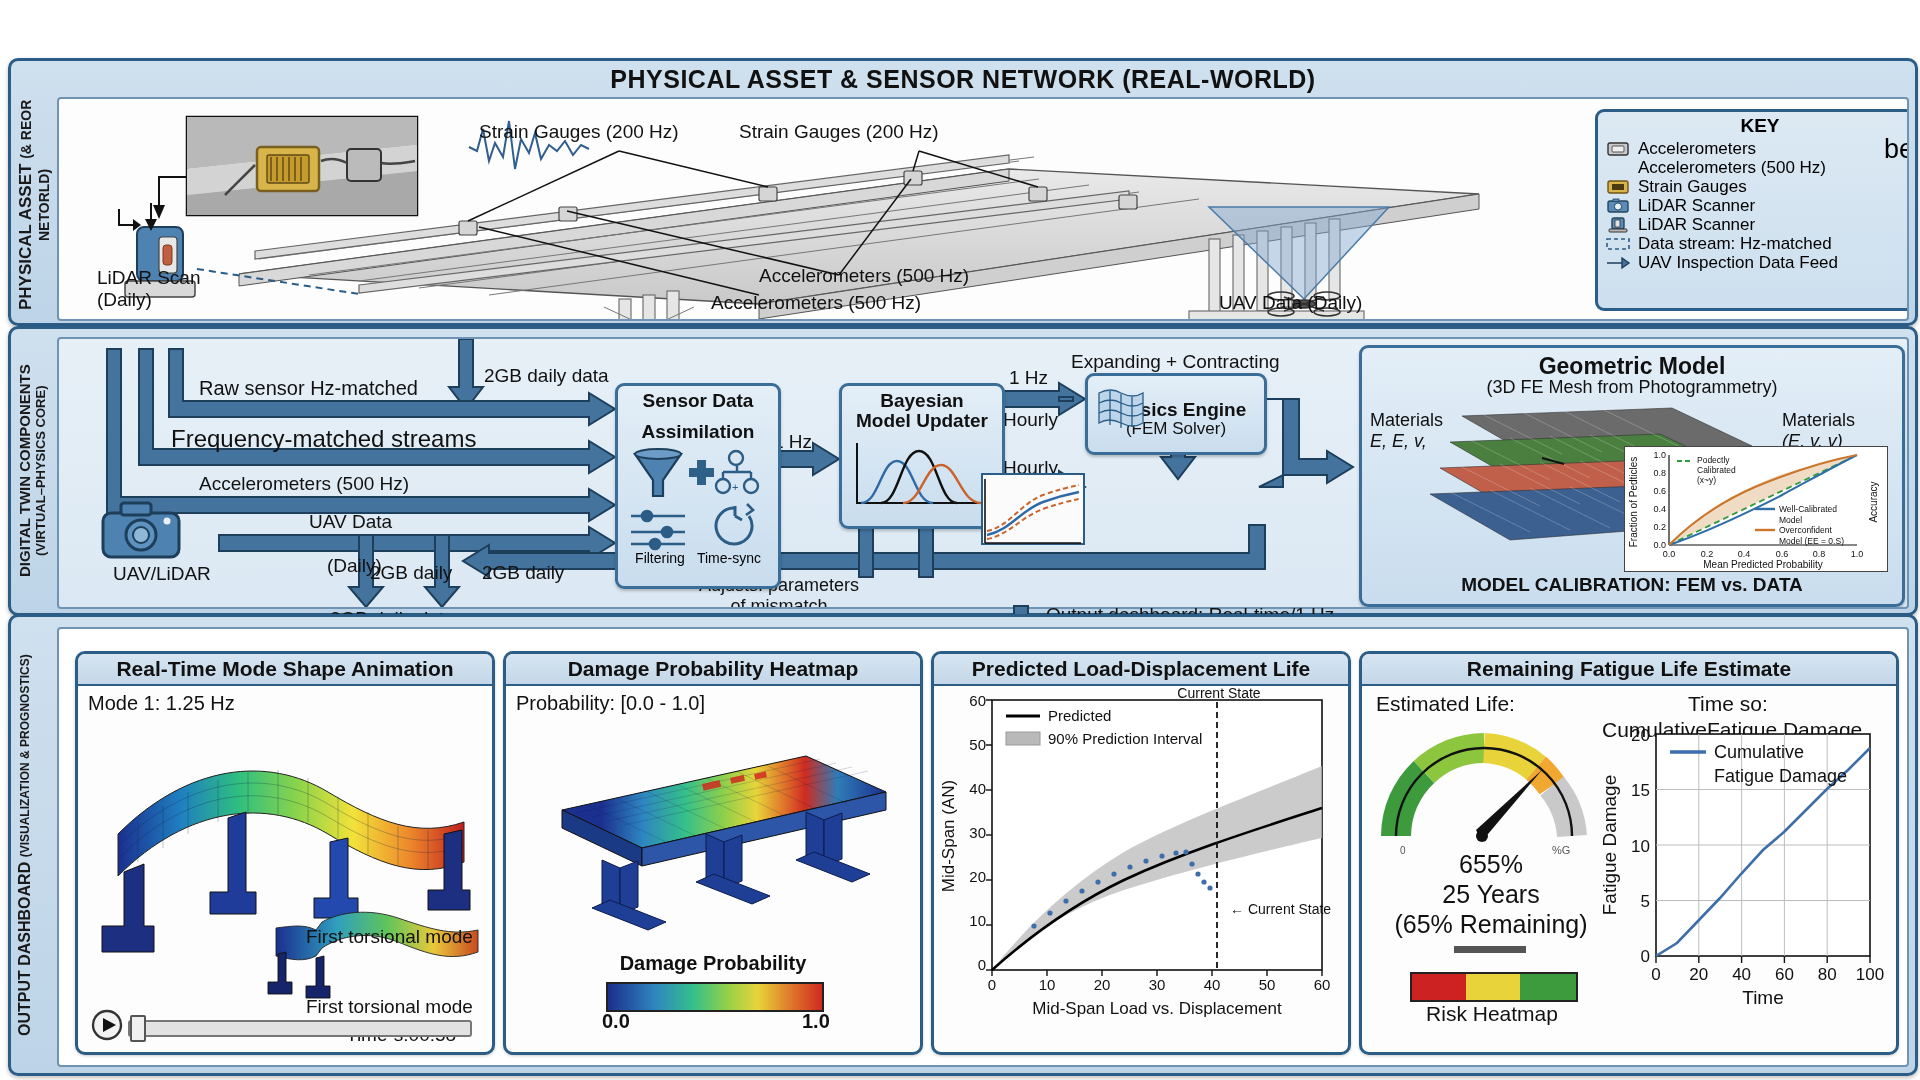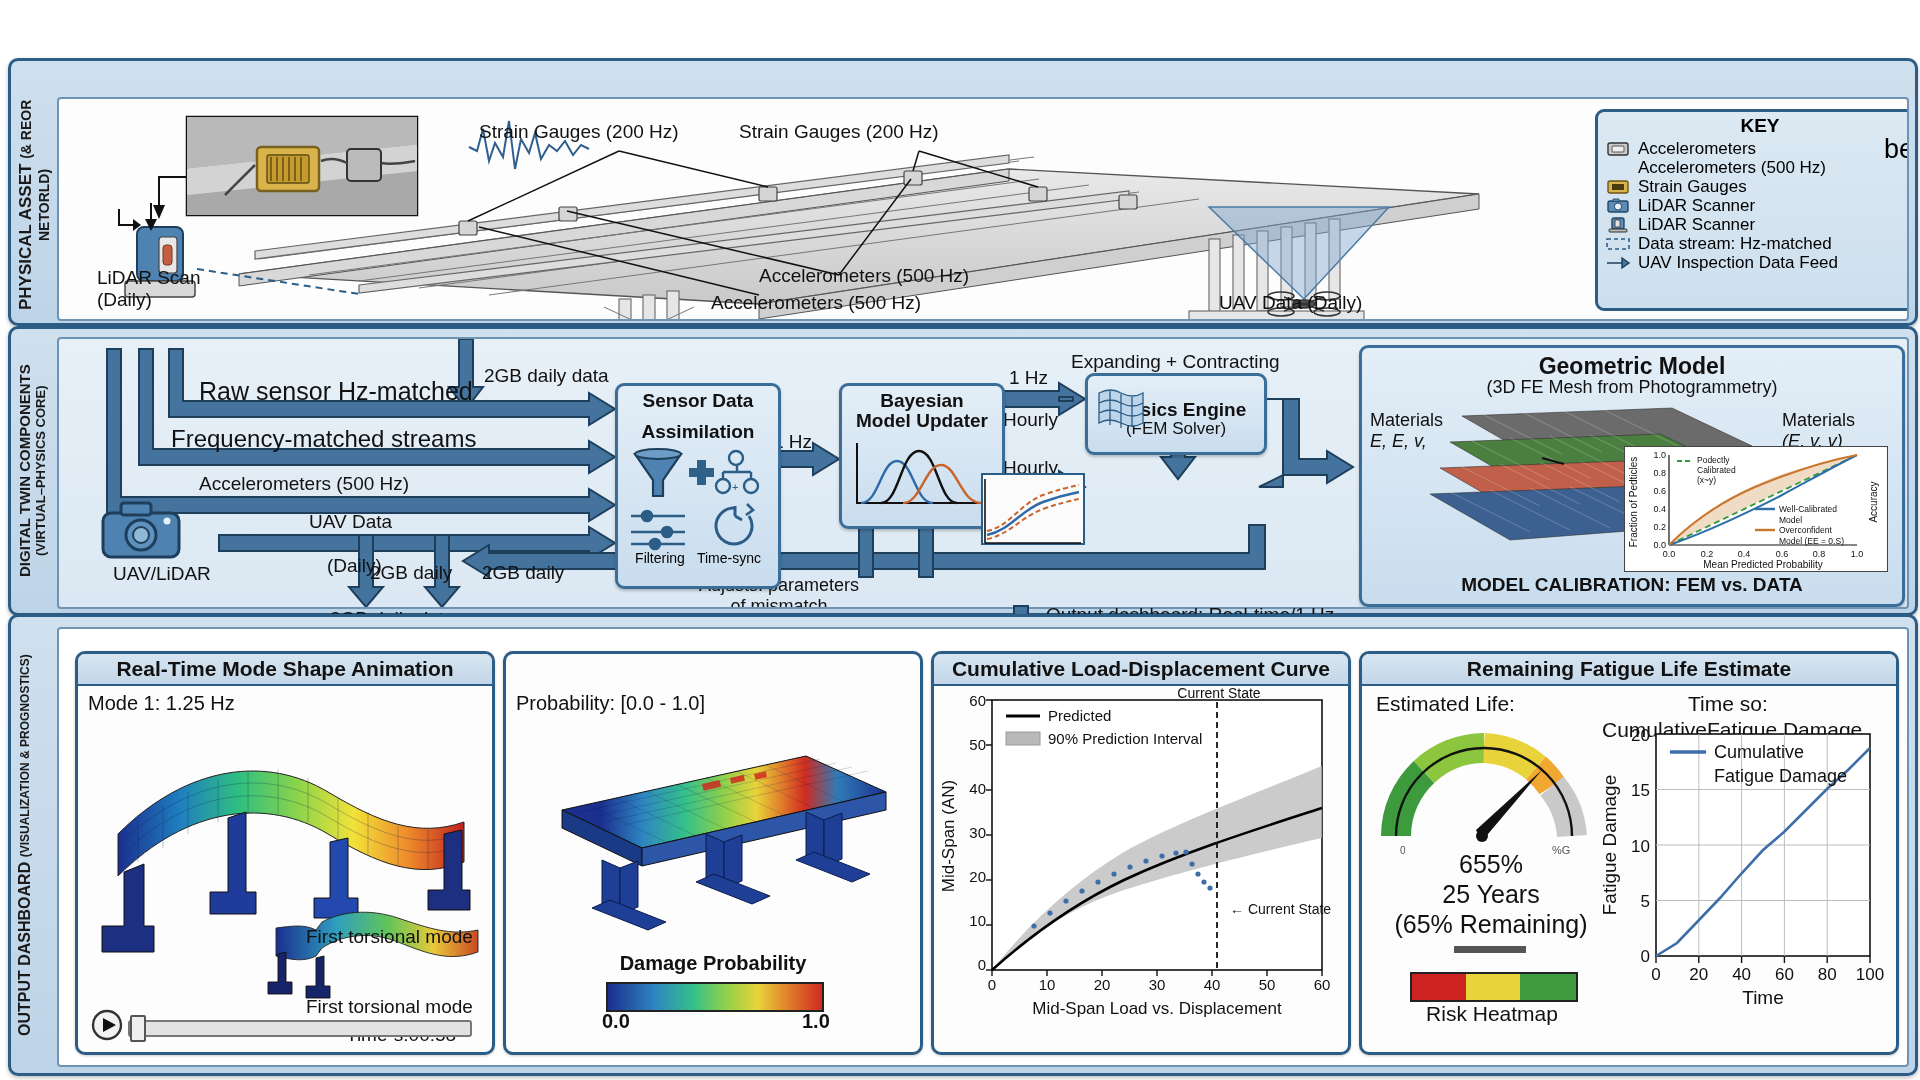--- a/index.html
+++ b/index.html
@@ -44,20 +44,21 @@
   .keyrow .gl{width:26px;height:19px;flex:0 0 26px;display:flex;align-items:center;justify-content:center;}
 
   .axtick{font-size:9px;fill:#111;}
   .axlab{font-size:10px;fill:#111;}
 </style>
 </head>
 <body>
 <div id="root">
 
 <div class="band" style="left:8px;top:58px;width:1904px;height:262px;">
+  <div class="band-title">PHYSICAL ASSET &amp; SENSOR NETWORK (REAL-WORLD)</div>
 
   <div class="sidelabel" style="left:6px;top:36px;width:36px;height:216px;font-size:17px;line-height:1.05;">
     <span>PHYSICAL ASSET</span>
     <span style="font-size:14px">(&amp; REOR NETORLD)</span>
   </div>
 
   <div class="band-body" style="left:46px;top:36px;width:1848px;height:220px;">
 
     <svg width="1848" height="220" viewBox="0 0 1848 220">
       <defs>
@@ -295,21 +296,21 @@
         <polygon points="376,196 390,196 390,248 400,248 383,268 366,248 376,248"></polygon>
       </g>
 
       <g fill="#2b5d86" stroke="none">
         <polygon points="1028,56 1042,48 1042,64"></polygon>
         <polygon points="1158,56 1144,48 1144,64"></polygon>
       </g>
     </svg>
 
     <div class="lbl" style="left:425px;top:26px;font-size:19px;">2GB daily data</div>
-    <div class="lbl" style="left:140px;top:38px;font-size:25px;">Raw sensor Hz-matched</div>
+    <div class="lbl" style="left:140px;top:38px;font-size:20px;">Raw sensor Hz-matched</div>
     <div class="lbl" style="left:112px;top:86px;font-size:24px;">Frequency-matched streams</div>
     <div class="lbl" style="left:140px;top:134px;font-size:19px;">Accelerometers (500 Hz)</div>
     <div class="lbl" style="left:250px;top:172px;font-size:19px;">UAV Data</div>
     <div class="lbl" style="left:268px;top:216px;font-size:19px;">(Daily)</div>
     <div class="lbl" style="left:54px;top:224px;font-size:19px;">UAV/LiDAR</div>
     <div class="lbl" style="left:714px;top:92px;font-size:19px;">1 Hz</div>
     <div class="lbl" style="left:950px;top:28px;font-size:19px;">1 Hz</div>
     <div class="lbl" style="left:944px;top:70px;font-size:19px;">Hourly</div>
     <div class="lbl" style="left:944px;top:118px;font-size:19px;">Hourly</div>
     <div class="lbl" style="left:1012px;top:12px;font-size:19px;">Expanding + Contracting</div>
@@ -561,20 +562,21 @@
 
       <svg width="30" height="30" style="position:absolute;left:14px;top:356px;">
         <circle cx="15" cy="15" r="14" fill="#f2f2f2" stroke="#333" stroke-width="2.4"></circle>
         <polygon points="11,8 24,15 11,22" fill="#111"></polygon>
       </svg>
       <div style="position:absolute;left:50px;top:366px;width:340px;height:13px;background:#e2e2e2;border:2px solid #777;border-radius:3px;"></div>
       <div style="position:absolute;left:52px;top:361px;width:12px;height:23px;background:#efefef;border:2px solid #555;border-radius:2px;"></div>
     </div>
 
     <div class="panel" style="left:444px;top:22px;width:414px;height:398px;">
+      <div class="panel-hd">Damage Probability Heatmap</div>
       <div class="lbl" style="left:10px;top:38px;font-size:20px;">Probability: [0.0 - 1.0]</div>
 
       <svg width="414" height="220" style="position:absolute;left:0;top:64px;">
         <defs>
           <linearGradient id="hmdeck" x1="0" y1="0" x2="1" y2="0">
             <stop offset="0%" stop-color="#1b2f8f"></stop>
                 <stop offset="12%" stop-color="#1b2f8f"></stop>
             <stop offset="25%" stop-color="#2e86c0"></stop>
                 <stop offset="38%" stop-color="#35c08a"></stop>
             <stop offset="50%" stop-color="#8fd04a"></stop>
@@ -616,21 +618,21 @@
       </svg>
 
       <div class="lbl b c" style="left:0;right:0;top:298px;width:100%;text-align:center;font-size:20px;">Damage Probability</div>
       <div style="position:absolute;left:100px;top:328px;width:214px;height:26px;border:2px solid #222;
                   background:linear-gradient(90deg,#1b2f8f 0%,#2e86c0 22%,#35c08a 40%,#8fd04a 55%,#e8d43a 70%,#e07a2a 85%,#cf2b20 100%);"></div>
       <div class="lbl b" style="left:96px;top:356px;font-size:20px;">0.0</div>
       <div class="lbl b" style="left:296px;top:356px;font-size:20px;">1.0</div>
     </div>
 
     <div class="panel" style="left:872px;top:22px;width:414px;height:398px;">
-      <div class="panel-hd">Cumulative Load-Displacement Curve</div>
+      <div class="panel-hd">Predicted Load-Displacement Life</div>
       <svg width="414" height="364" style="position:absolute;left:0;top:32px;" viewBox="0 0 414 364" font-family="Liberation Sans, sans-serif">
 
         <rect x="58" y="14" width="330" height="270" fill="#ffffff" stroke="#111" stroke-width="1.6"></rect>
 
         <g font-size="15" fill="#111" text-anchor="end">
           <text x="52" y="20">60</text>
               <text x="52" y="64">50</text>
               <text x="52" y="108">40</text>
           <text x="52" y="152">30</text>
               <text x="52" y="196">20</text>

